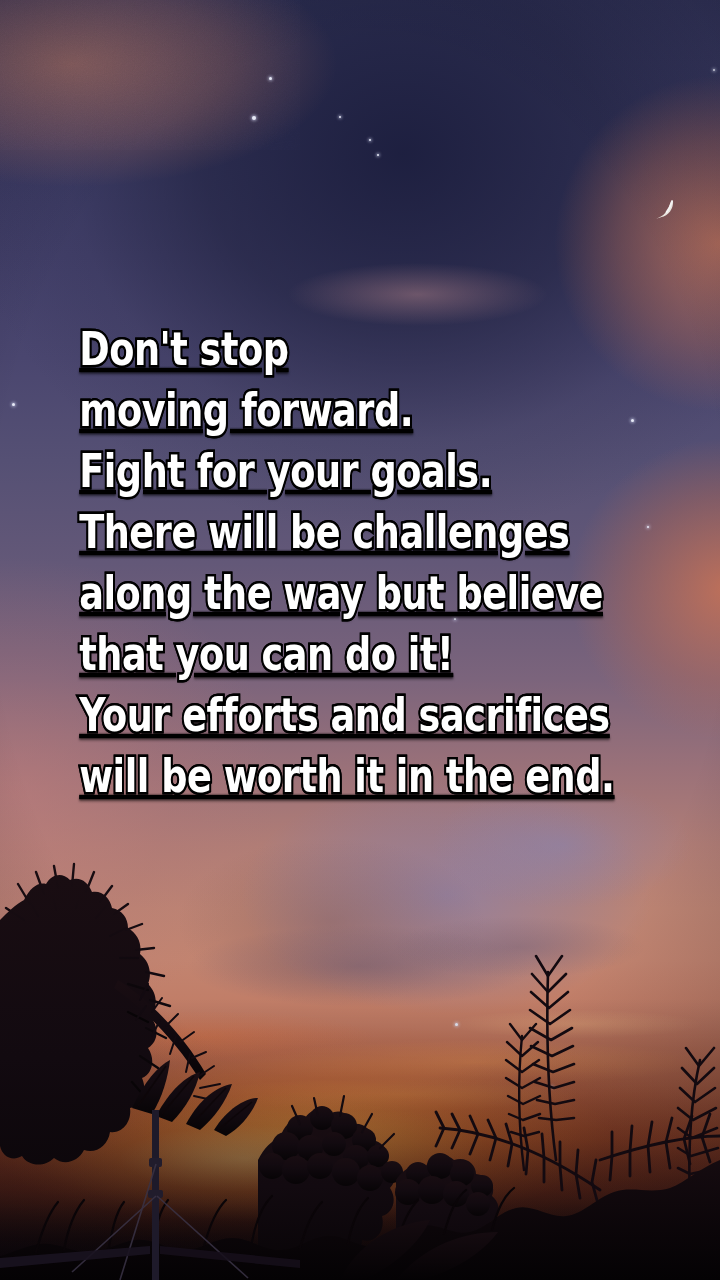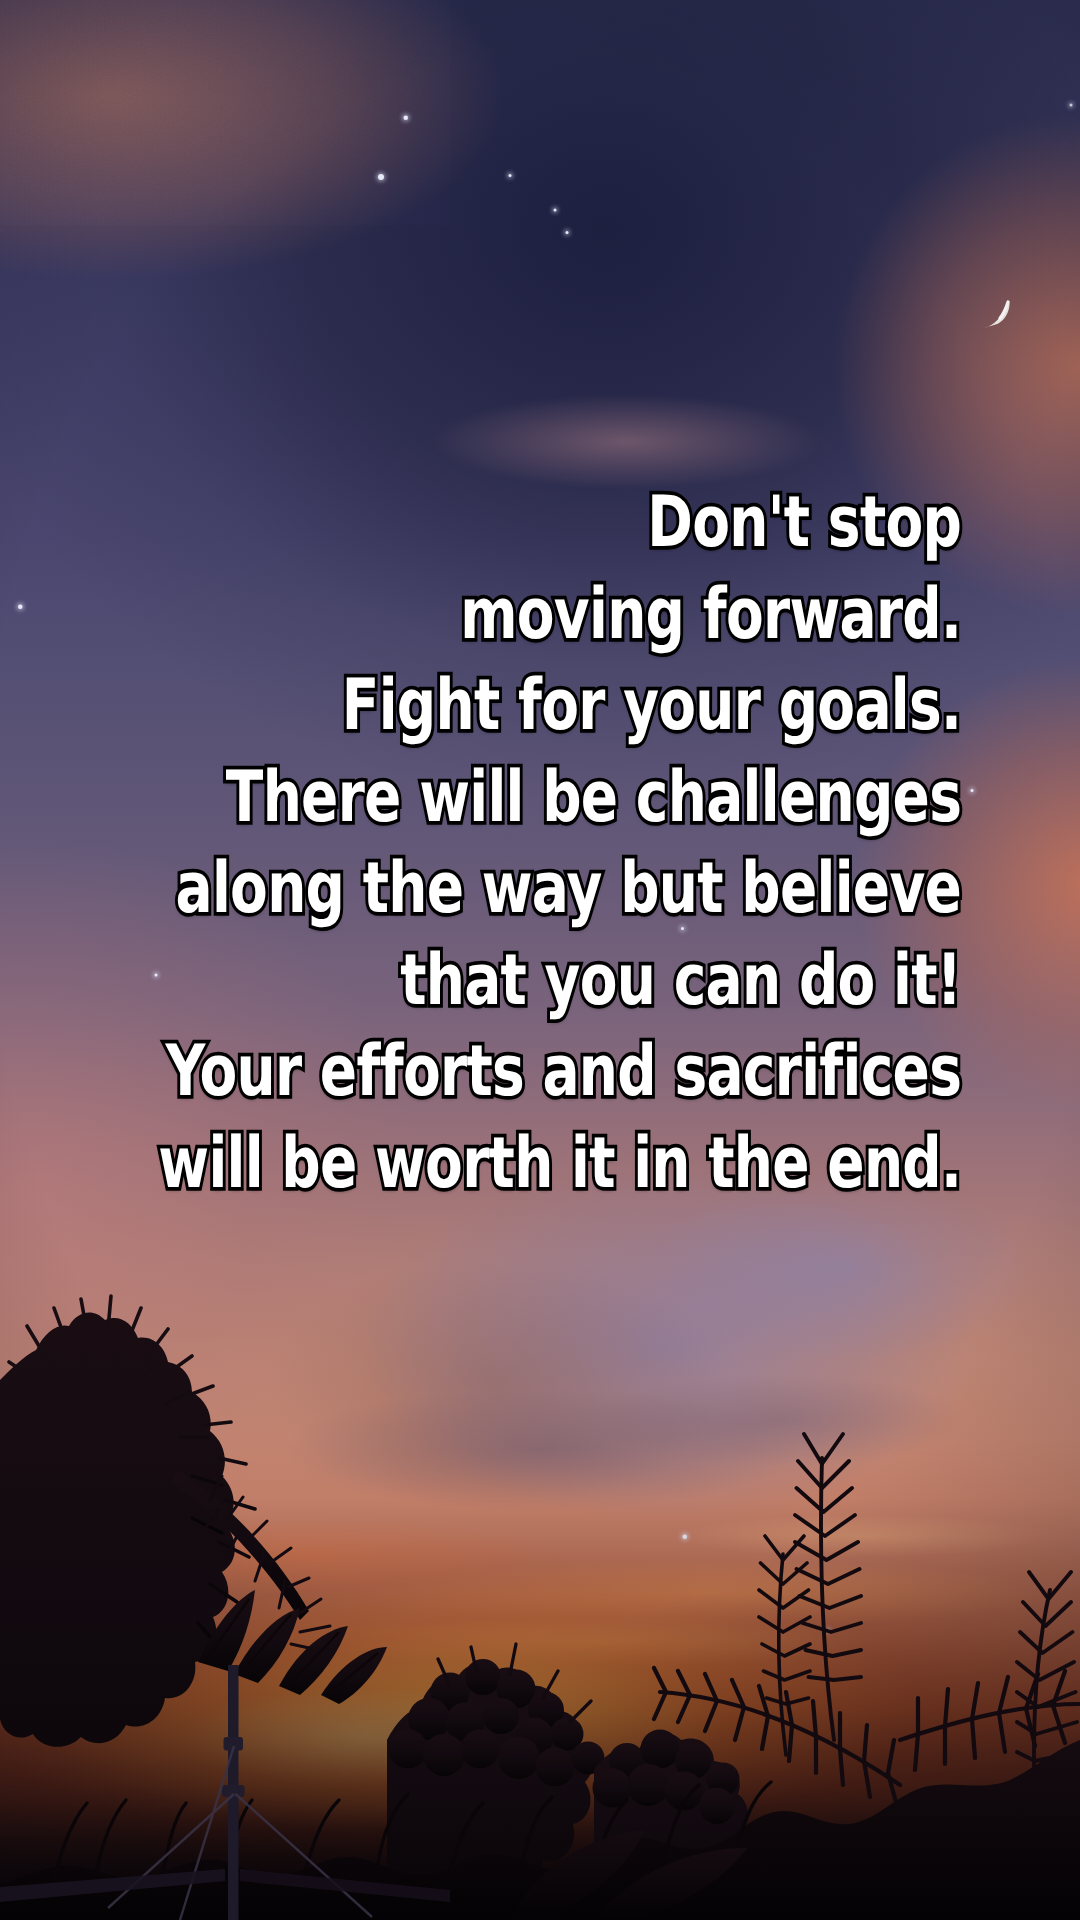--- a/index.html
+++ b/index.html
@@ -184,22 +184,23 @@
     width: 720px;
     height: 420px;
   }
 
   
   #quote-block {
     position: absolute;
     left: 0;
     top: 318px;
     width: 720px;
-    text-align: right;
+    text-align: left;
     z-index: 40;
+    text-decoration: underline;
   }
   .quote-line {
     display: block;
     font-family: "DejaVu Sans", sans-serif;
     font-weight: 700;
     font-size: 47px;
     line-height: 61px;
     letter-spacing: -0.6px;
     color: #ffffff;
     transform: scaleX(0.78);

